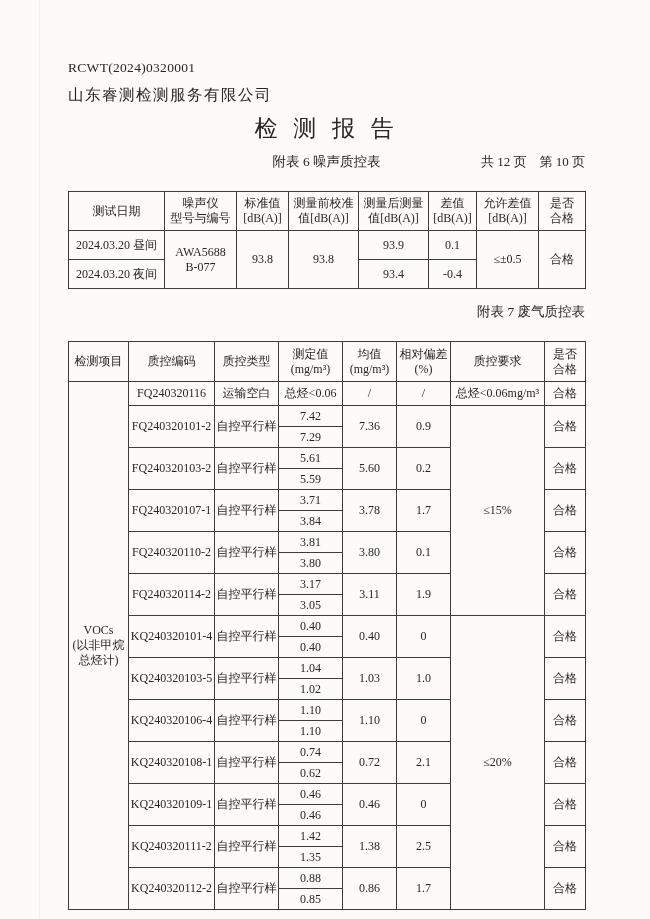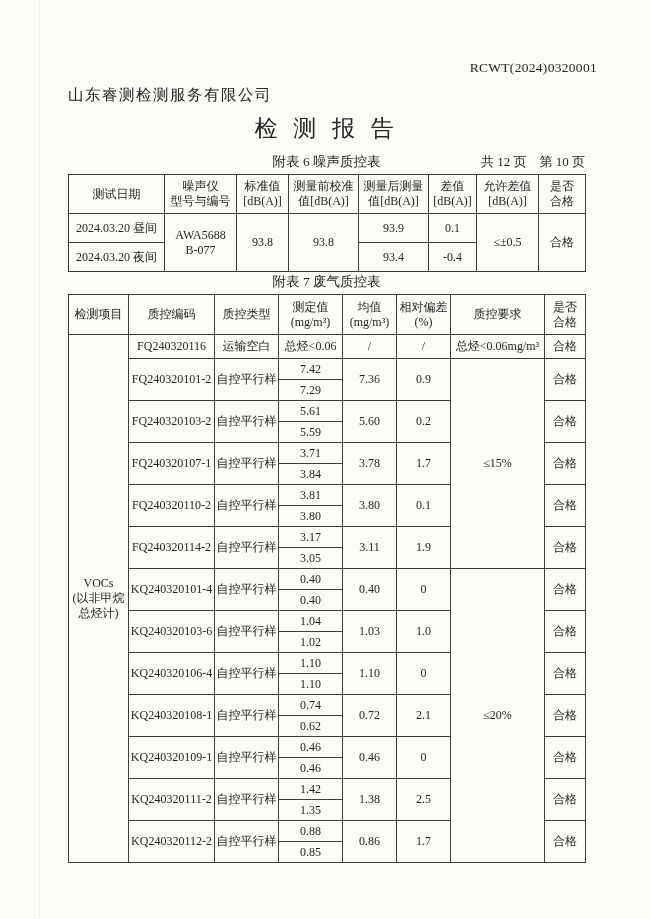--- a/index.html
+++ b/index.html
@@ -15,21 +15,21 @@
   }
   
   .page::before {
     content:""; position:absolute; left:39px; top:0; bottom:0; width:1px;
     background:rgba(110,110,100,0.08);
   }
   .content { position:absolute; left:68px; top:0; width:517px; }
 
   .report-no {
     padding-top:60px;
-    text-align:right;
+    text-align:left;
     font-size:13.5px;
     letter-spacing:0.3px;
     margin-right:-12px;
   }
   .company {
     margin-top:9px;
     text-align:left;
     font-size:15.5px;
     letter-spacing:1.5px;
   }
@@ -45,30 +45,30 @@
     margin-top:9px;
     height:18px;
     font-size:13.5px;
   }
   .caption-row .caption { text-align:center; }
   .caption-row .page-info {
     position:absolute; right:0; top:0;
     font-size:13px;
   }
   .caption7 {
-    margin-top:1px;
-    text-align:center;
+    margin-top:14px;
+    text-align:right;
     font-size:13.5px;
   }
 
   table {
     border-collapse:collapse;
     table-layout:fixed;
     width:517px;
-    margin-top:3px;
+    margin-top:20px;
   }
   th, td {
     border:1px solid #3d3d3d;
     text-align:center;
     vertical-align:middle;
     font-weight:normal;
     font-size:12px;
     line-height:1.25;
     padding:1px 1px;
     white-space:pre-line;
@@ -249,21 +249,21 @@
             <td class="h-sub">0.40</td>
             <td rowspan="2" class="h-sub">0.40</td>
             <td rowspan="2" class="h-sub">0</td>
             <td rowspan="14" class="h-sub">≤20%</td>
             <td rowspan="2" class="h-sub">合格</td>
           </tr>
           <tr>
             <td class="h-sub">0.40</td>
           </tr>
           <tr>
-            <td rowspan="2" class="h-sub">KQ240320103-6</td>
+            <td rowspan="2" class="h-sub">KQ240320103-5</td>
             <td rowspan="2" class="h-sub">自控平行样</td>
             <td class="h-sub">1.04</td>
             <td rowspan="2" class="h-sub">1.03</td>
             <td rowspan="2" class="h-sub">1.0</td>
             <td rowspan="2" class="h-sub">合格</td>
           </tr>
           <tr>
             <td class="h-sub">1.02</td>
           </tr>
           <tr>

